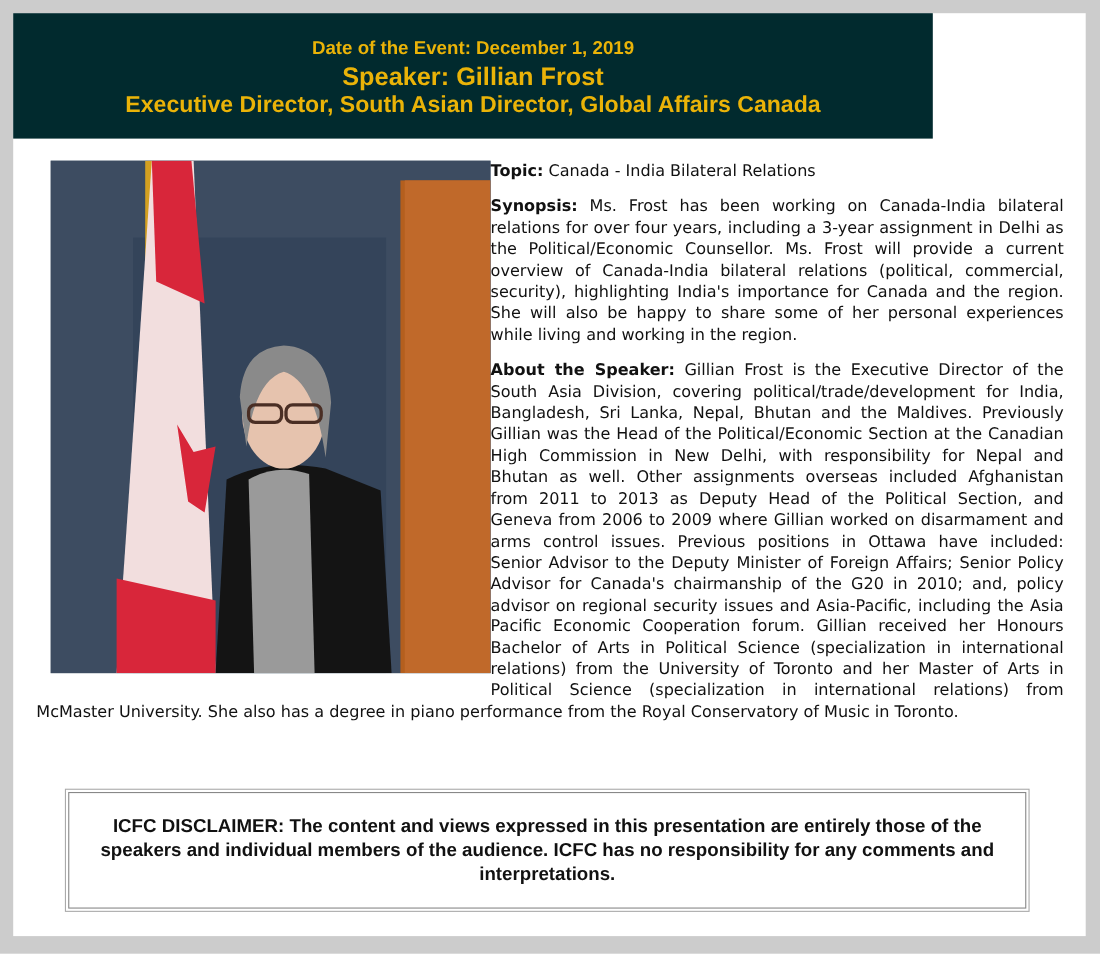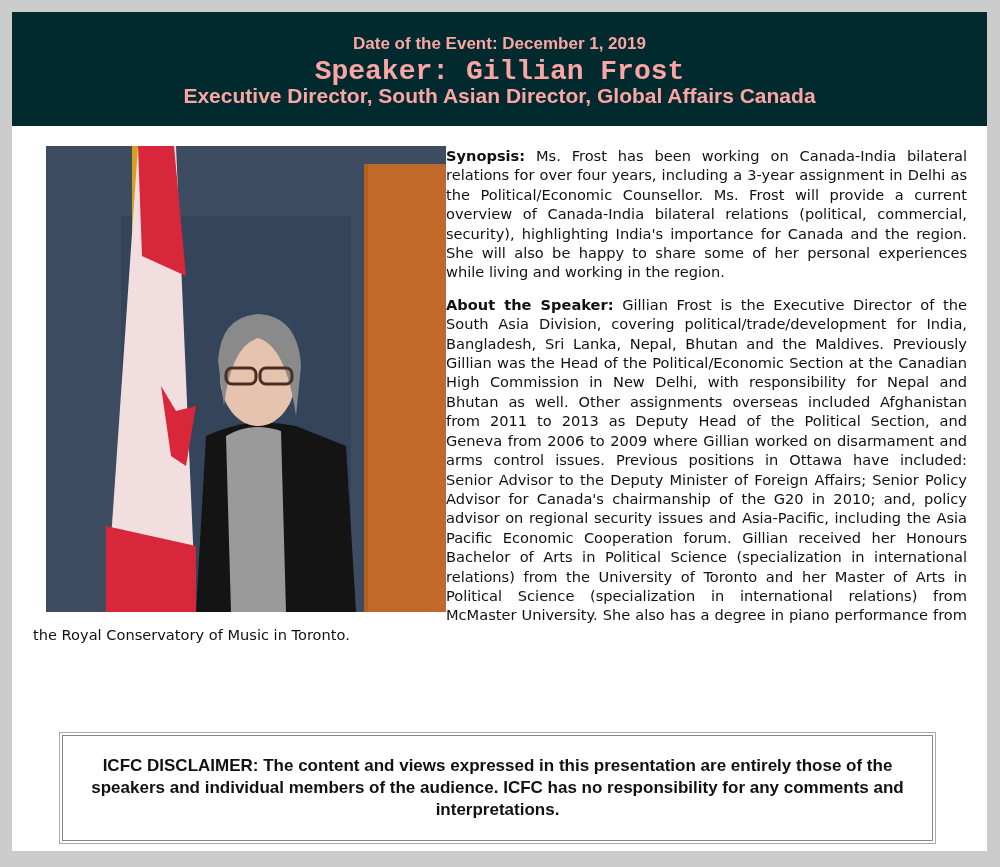--- a/index.html
+++ b/index.html
@@ -1,27 +1,27 @@
 <!DOCTYPE html>
 <html><head>
 <meta charset="utf-8">
 <style>
   html, body { margin:0; padding:0; }
   body { width:1000px; height:867px; background:#cccccc; font-family:"DejaVu Sans", sans-serif; position:relative; overflow:hidden; }
   .card { position:absolute; left:12px; top:12px; width:975px; height:839px; background:#ffffff; }
-  .header { position:absolute; left:0; top:0; width:975px; height:114px; background:#012a2e; color:#fca5a5; text-align:center; font-family:"Liberation Sans", sans-serif; font-weight:bold; }
+  .header { position:absolute; left:0; top:0; width:836px; height:114px; background:#012a2e; color:#eab308; text-align:center; font-family:"Liberation Sans", sans-serif; font-weight:bold; }
   .h-date { position:absolute; top:22px; left:0; right:0; font-size:17px; }
-  .h-speaker { position:absolute; top:44px; left:0; right:0; font-size:28px;font-family:Liberation Mono, monospace; }
+  .h-speaker { position:absolute; top:44px; left:0; right:0; font-size:23px; }
   .h-title { position:absolute; top:72px; left:0; right:0; font-size:21px; }
   .photo { position:absolute; left:34px; top:134px; width:400px; height:466px; overflow:hidden; background:#3b4b60; }
   .content { position:absolute; left:21px; top:134px; width:934px; font-size:14.6px; line-height:19.4px; color:#111; text-align:justify; }
   .float { float:left; width:413px; height:476px; }
   .content p { margin:0 0 13px 0; }
   .content b { font-weight:bold; }
-  .disclaimer { position:absolute; left:50px; top:708px; width:871px; height:106px; border:1px solid #888; outline:1px solid #aaa; outline-offset:2px; box-sizing:border-box; display:flex; align-items:center; justify-content:center; text-align:center; font-family:"Liberation Sans", sans-serif; font-weight:bold; font-size:17px; line-height:22px; color:#111; padding:0 12px;margin-top:15px; }
+  .disclaimer { position:absolute; left:50px; top:708px; width:871px; height:106px; border:1px solid #888; outline:1px solid #aaa; outline-offset:2px; box-sizing:border-box; display:flex; align-items:center; justify-content:center; text-align:center; font-family:"Liberation Sans", sans-serif; font-weight:bold; font-size:17px; line-height:22px; color:#111; padding:0 12px; }
 </style>
 </head>
 <body>
 
 <div class="card">
   <div class="header">
     <div class="h-date">Date of the Event: December 1, 2019</div>
     <div class="h-speaker">Speaker: Gillian Frost</div>
     <div class="h-title">Executive Director, South Asian Director, Global Affairs Canada</div>
   </div>
@@ -41,20 +41,21 @@
       <path d="M185 466 L180 290 Q205 275 235 285 L240 466 Z" fill="#9a9a9a"></path>
       <ellipse cx="212" cy="230" rx="38" ry="50" fill="#e6c3ae"></ellipse>
       <path d="M172 215 Q175 170 212 168 Q252 170 255 220 L250 270 Q240 200 212 192 Q185 200 178 260 Z" fill="#8a8a8a"></path>
       <rect x="180" y="222" width="30" height="16" rx="6" fill="none" stroke="#4a2e24" stroke-width="3"></rect>
       <rect x="214" y="222" width="32" height="16" rx="6" fill="none" stroke="#4a2e24" stroke-width="3"></rect>
     </svg>
   </div>
 
   <div class="content">
     <div class="float"></div>
+    <p><b>Topic:</b><span> Canada - India Bilateral Relations</span></p>
     <p><b>Synopsis:</b><span> Ms. Frost has been working on Canada-India bilateral relations for over four years, including a 3-year assignment in Delhi as the Political/Economic Counsellor. Ms. Frost will provide a current overview of Canada-India bilateral relations (political, commercial, security), highlighting India's importance for Canada and the region. She will also be happy to share some of her personal experiences while living and working in the region.</span></p>
     <p><b>About the Speaker:</b><span> Gillian Frost is the Executive Director of the South Asia Division, covering political/trade/development for India, Bangladesh, Sri Lanka, Nepal, Bhutan and the Maldives. Previously Gillian was the Head of the Political/Economic Section at the Canadian High Commission in New Delhi, with responsibility for Nepal and Bhutan as well. Other assignments overseas included Afghanistan from 2011 to 2013 as Deputy Head of the Political Section, and Geneva from 2006 to 2009 where Gillian worked on disarmament and arms control issues. Previous positions in Ottawa have included: Senior Advisor to the Deputy Minister of Foreign Affairs; Senior Policy Advisor for Canada's chairmanship of the G20 in 2010; and, policy advisor on regional security issues and Asia-Pacific, including the Asia Pacific Economic Cooperation forum. Gillian received her Honours Bachelor of Arts in Political Science (specialization in international relations) from the University of Toronto and her Master of Arts in Political Science (specialization in international relations) from McMaster University. She also has a degree in piano performance from the Royal Conservatory of Music in Toronto.</span></p>
   </div>
 
   <div class="disclaimer">
     <span>ICFC DISCLAIMER: The content and views expressed in this presentation are entirely those of the speakers and individual members of the audience. ICFC has no responsibility for any comments and interpretations.</span>
   </div>
 </div>
 
 </body></html>

